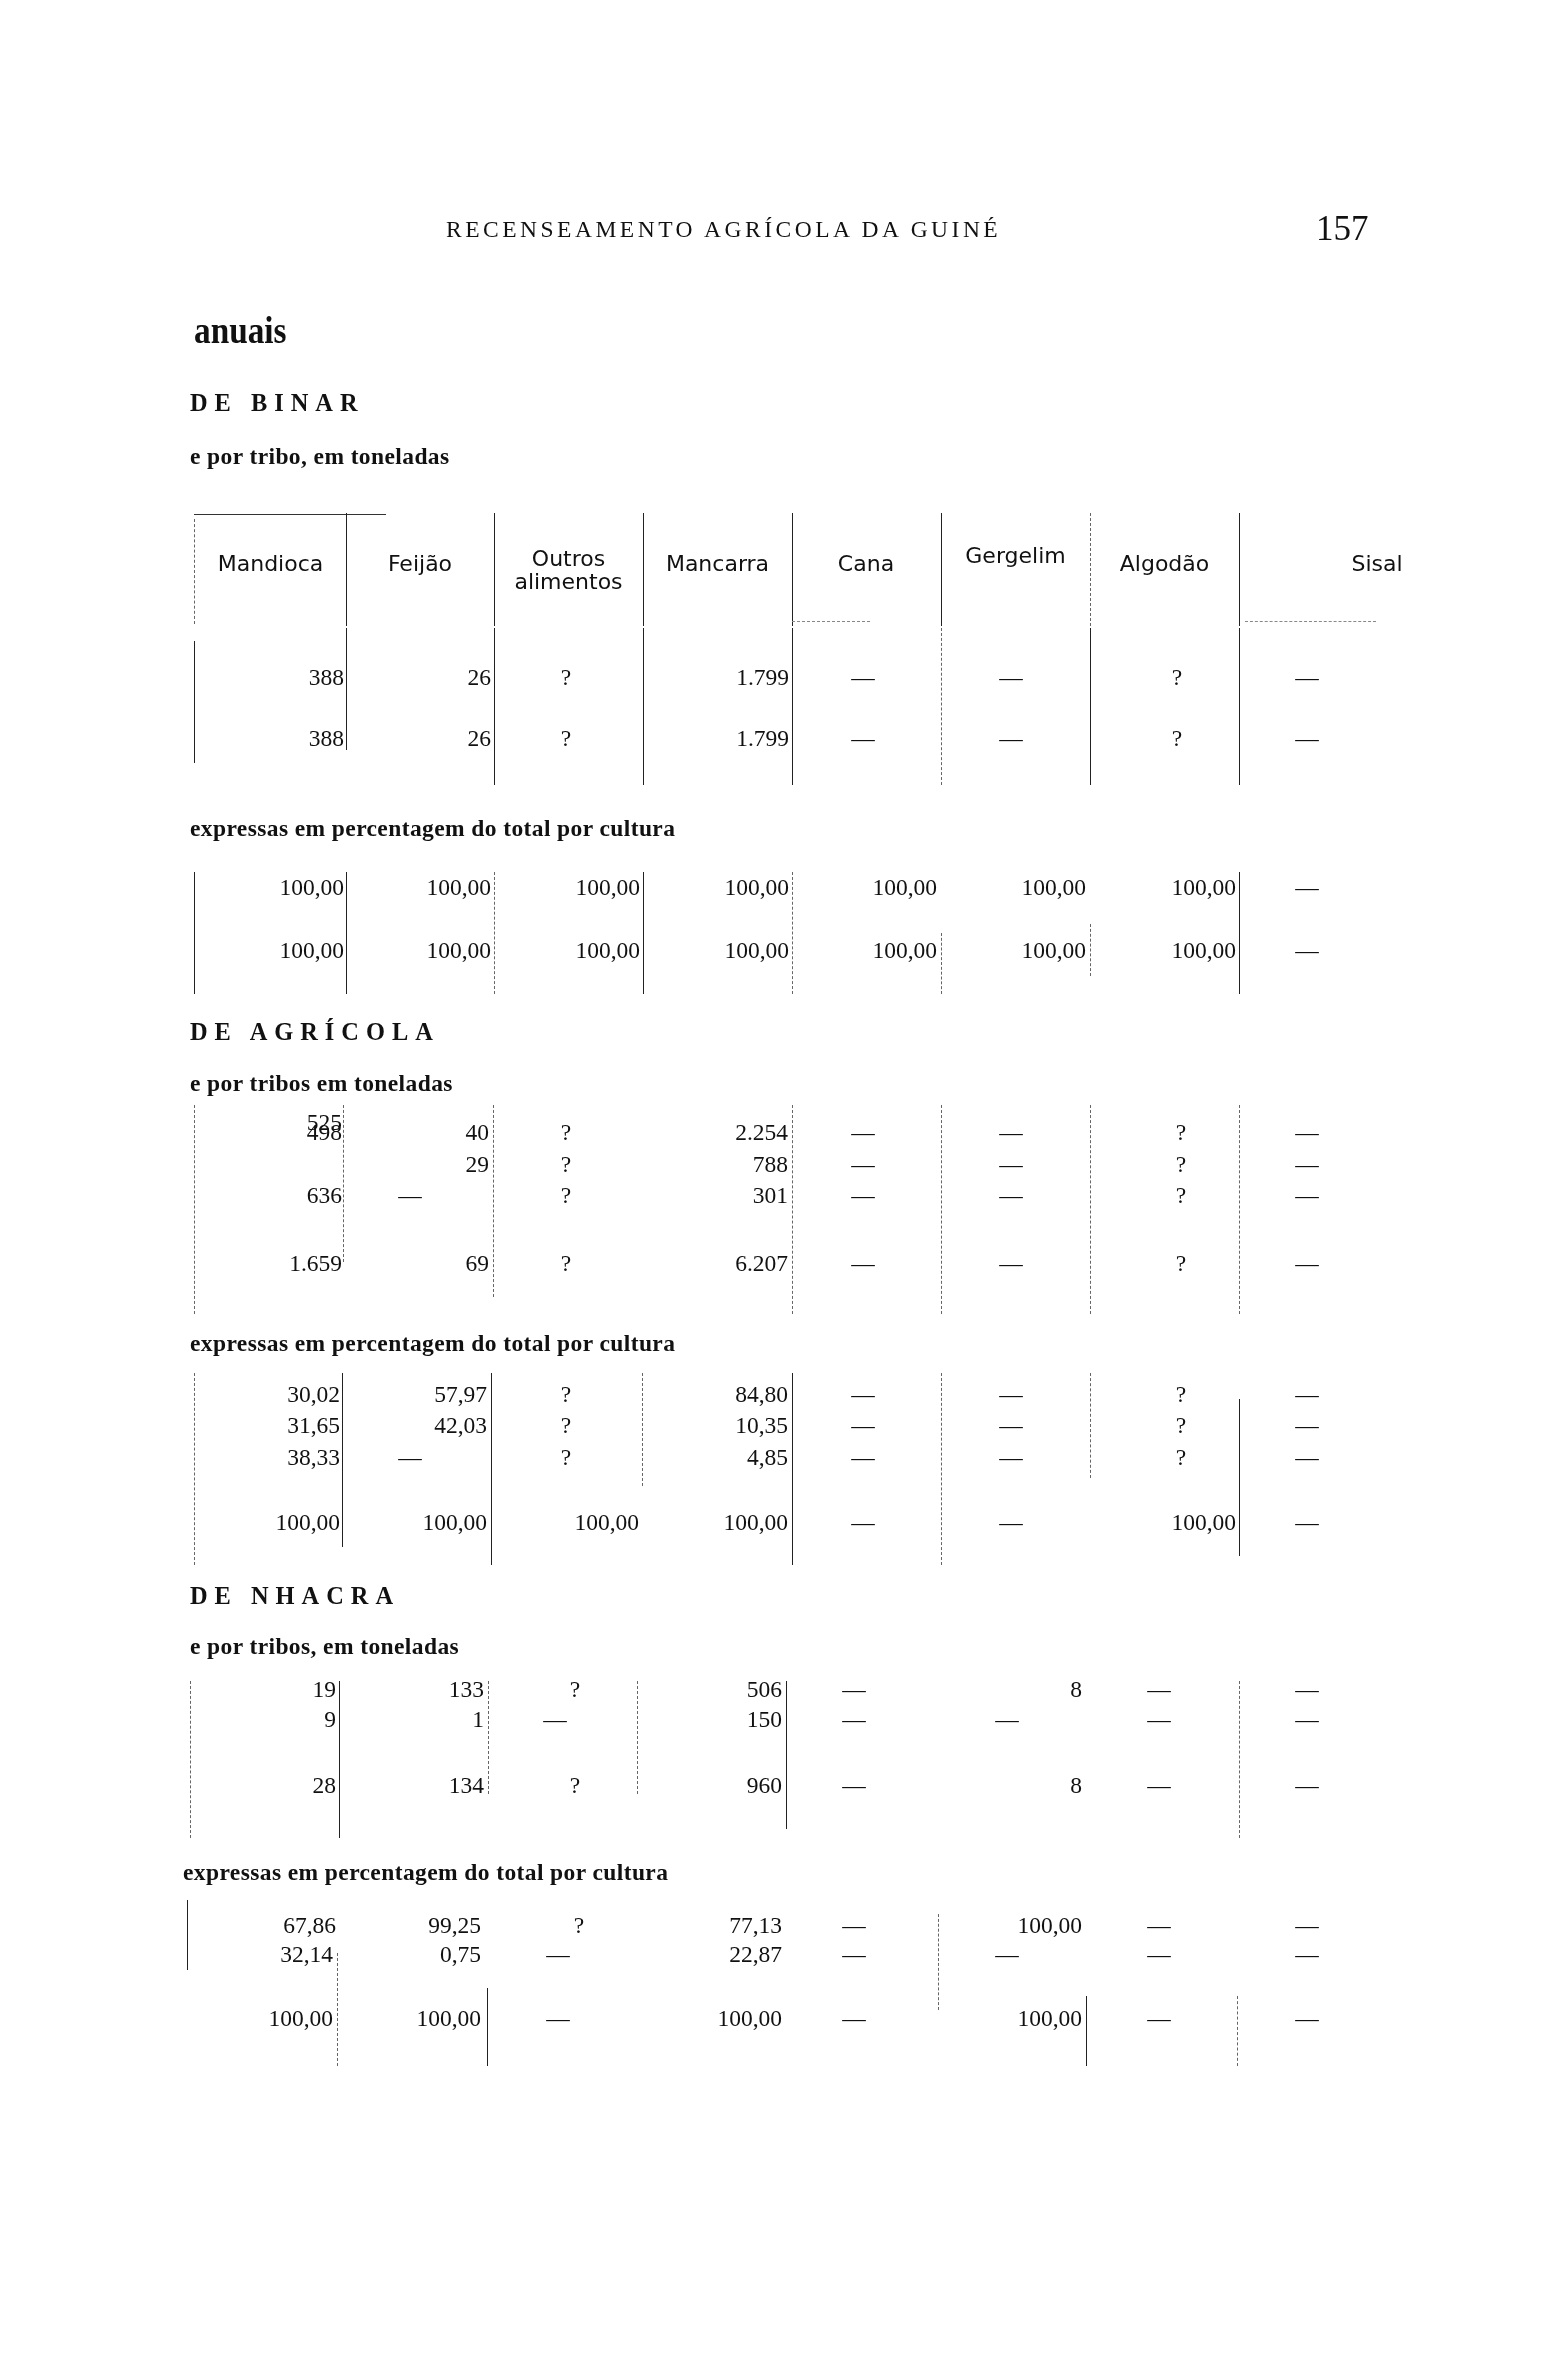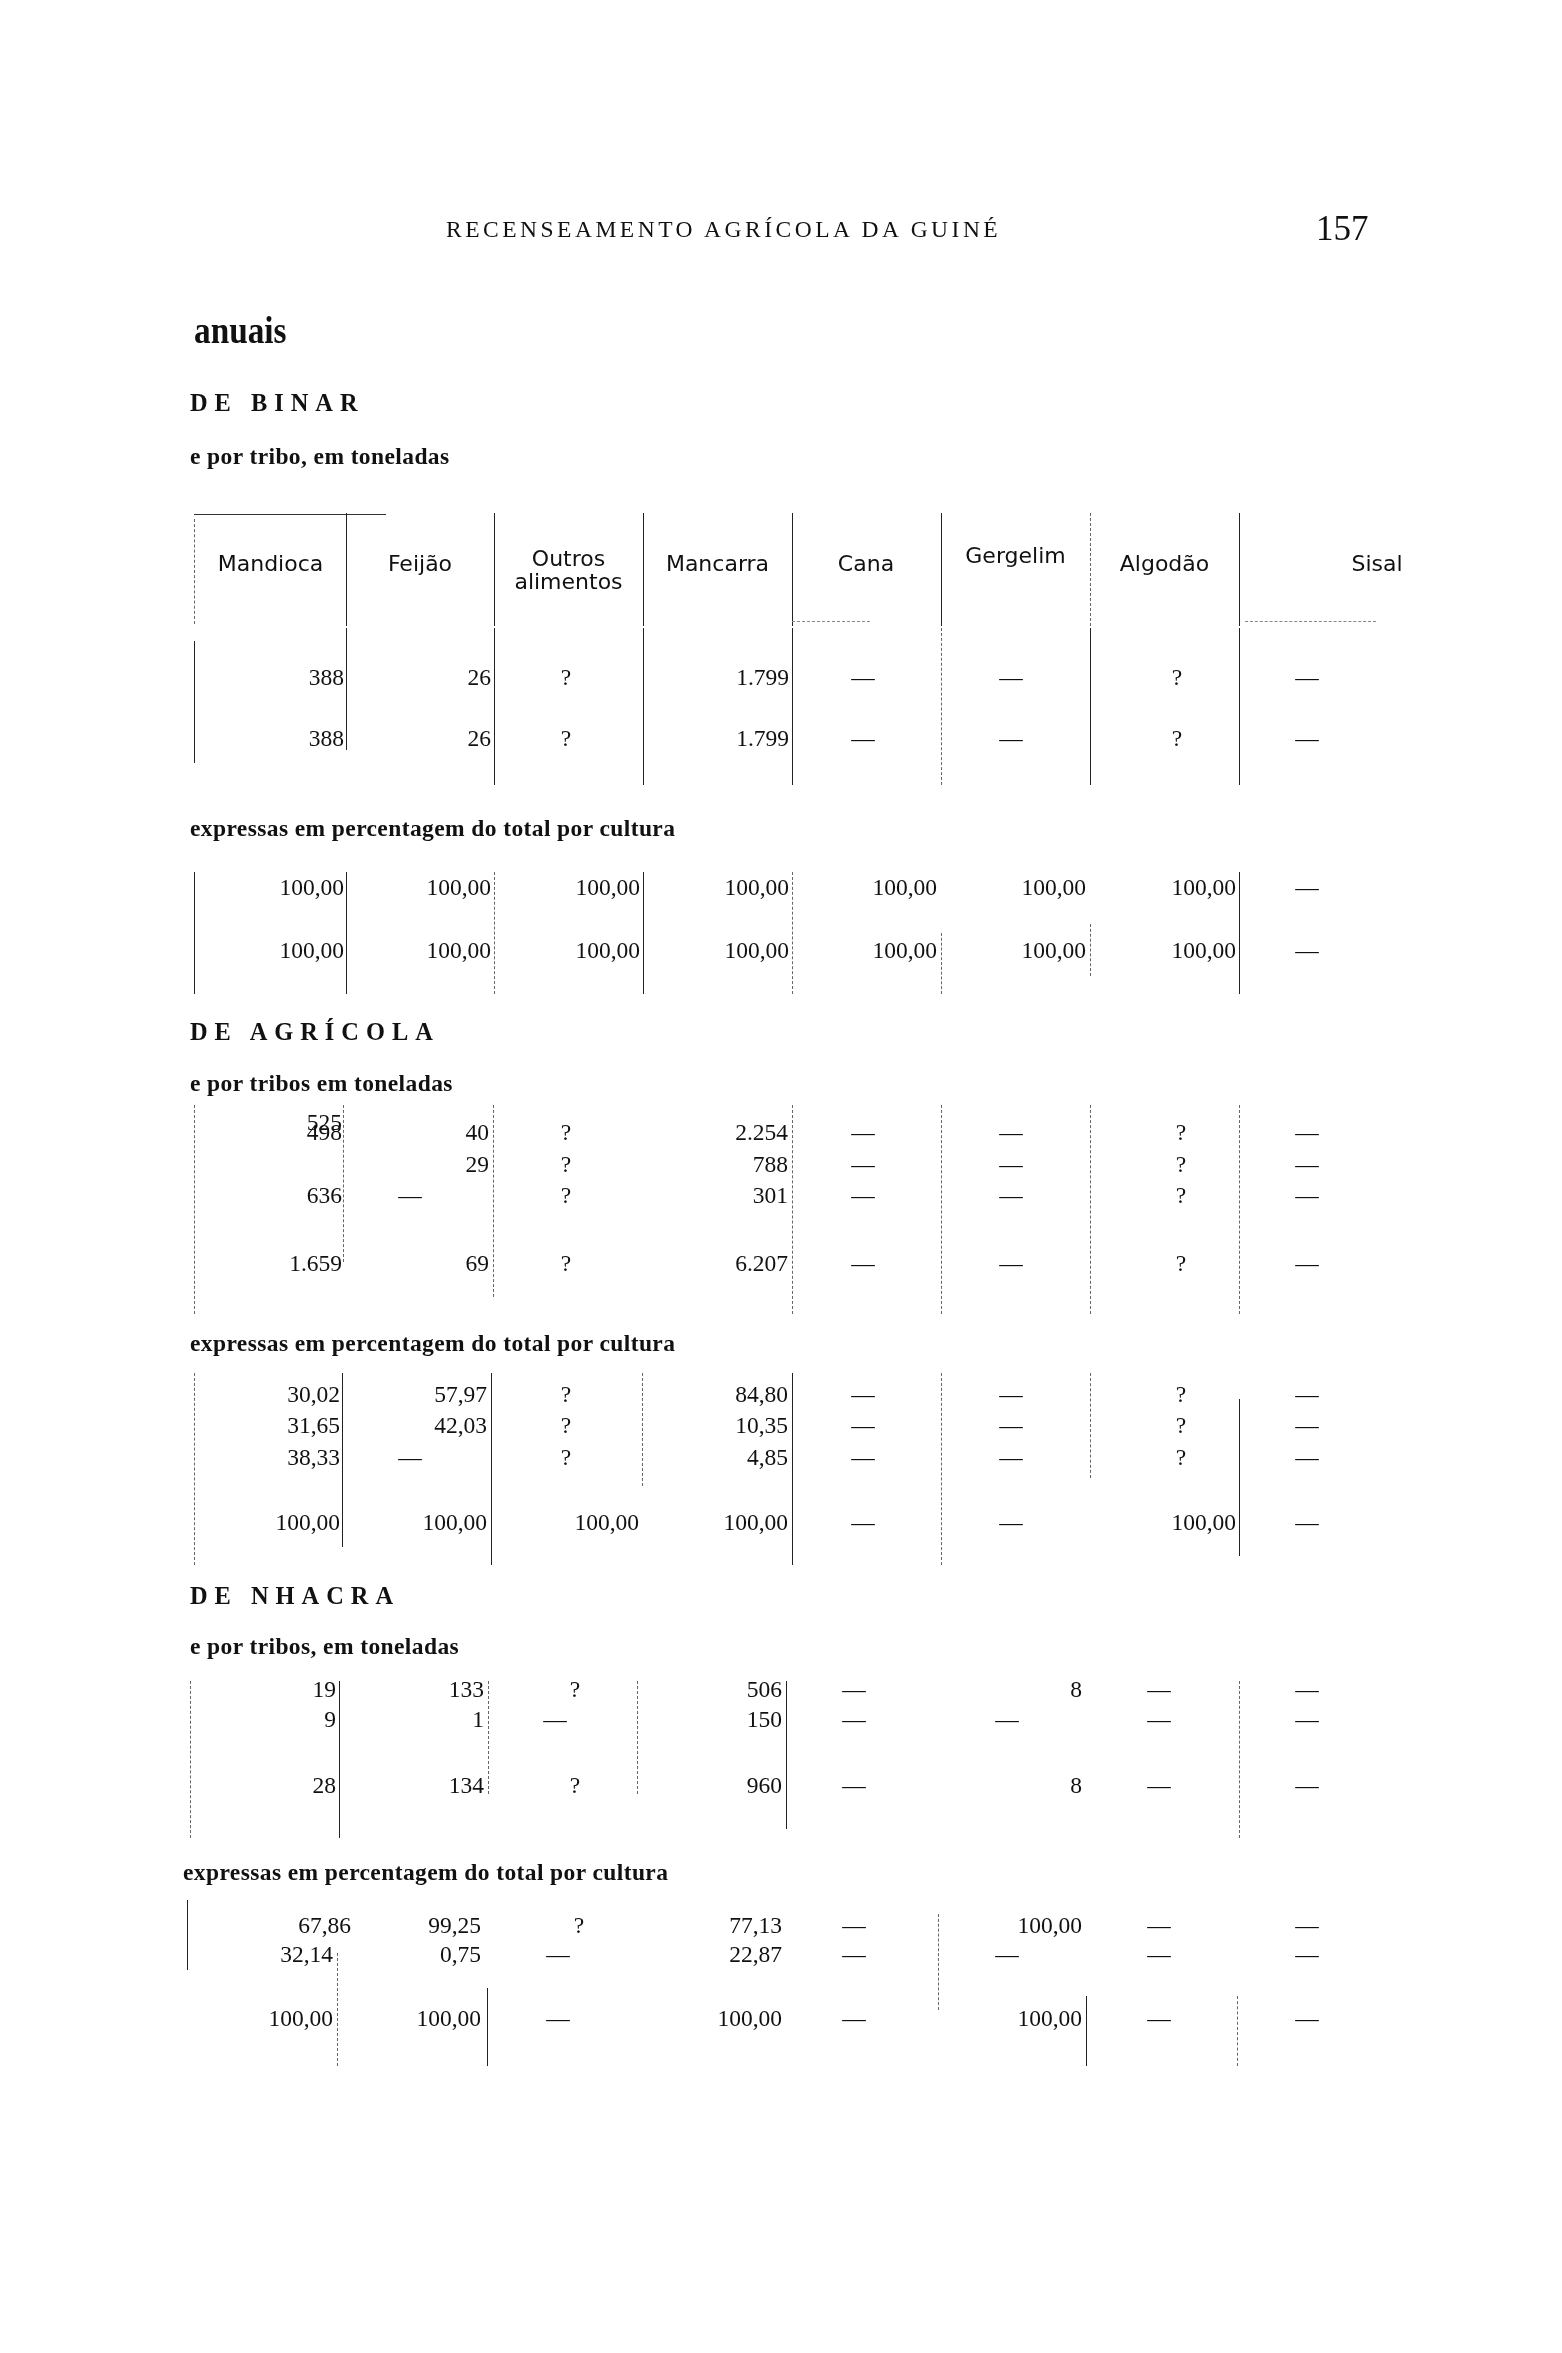--- a/index.html
+++ b/index.html
@@ -263,21 +263,21 @@
 
 <div class="abs sub-title" style="top:1859px;left:183px">expressas em percentagem do total por cultura</div>
 <div class="vline" style="top:1900px;left:187px;height:70px;"></div>
 <div class="vline d" style="top:1953px;left:337px;height:113px;"></div>
 <div class="vline" style="top:1988px;left:487px;height:78px;"></div>
 <div class="vline d" style="top:1914px;left:938px;height:96px;"></div>
 <div class="vline" style="top:1996px;left:1086px;height:70px;"></div>
 <div class="vline d" style="top:1996px;left:1237px;height:70px;"></div>
 
 <div>
-  <div class="cell r" style="top:1912px;left:205px;width:146px;">67,86</div>
+  <div class="cell r" style="top:1912px;left:190px;width:146px;">67,86</div>
   <div class="cell r" style="top:1912px;left:340px;width:141px;">99,25</div>
   <div class="cell c" style="top:1912px;left:553px;width:52px;">?</div>
   <div class="cell r" style="top:1912px;left:641px;width:141px;">77,13</div>
   <div class="cell c" style="top:1912px;left:828px;width:52px;">—</div>
   <div class="cell r" style="top:1912px;left:941px;width:141px;">100,00</div>
   <div class="cell c" style="top:1912px;left:1133px;width:52px;">—</div>
   <div class="cell c" style="top:1912px;left:1281px;width:52px;">—</div>
 </div>
 <div>
   <div class="cell r" style="top:1941px;left:187px;width:146px;">32,14</div>

